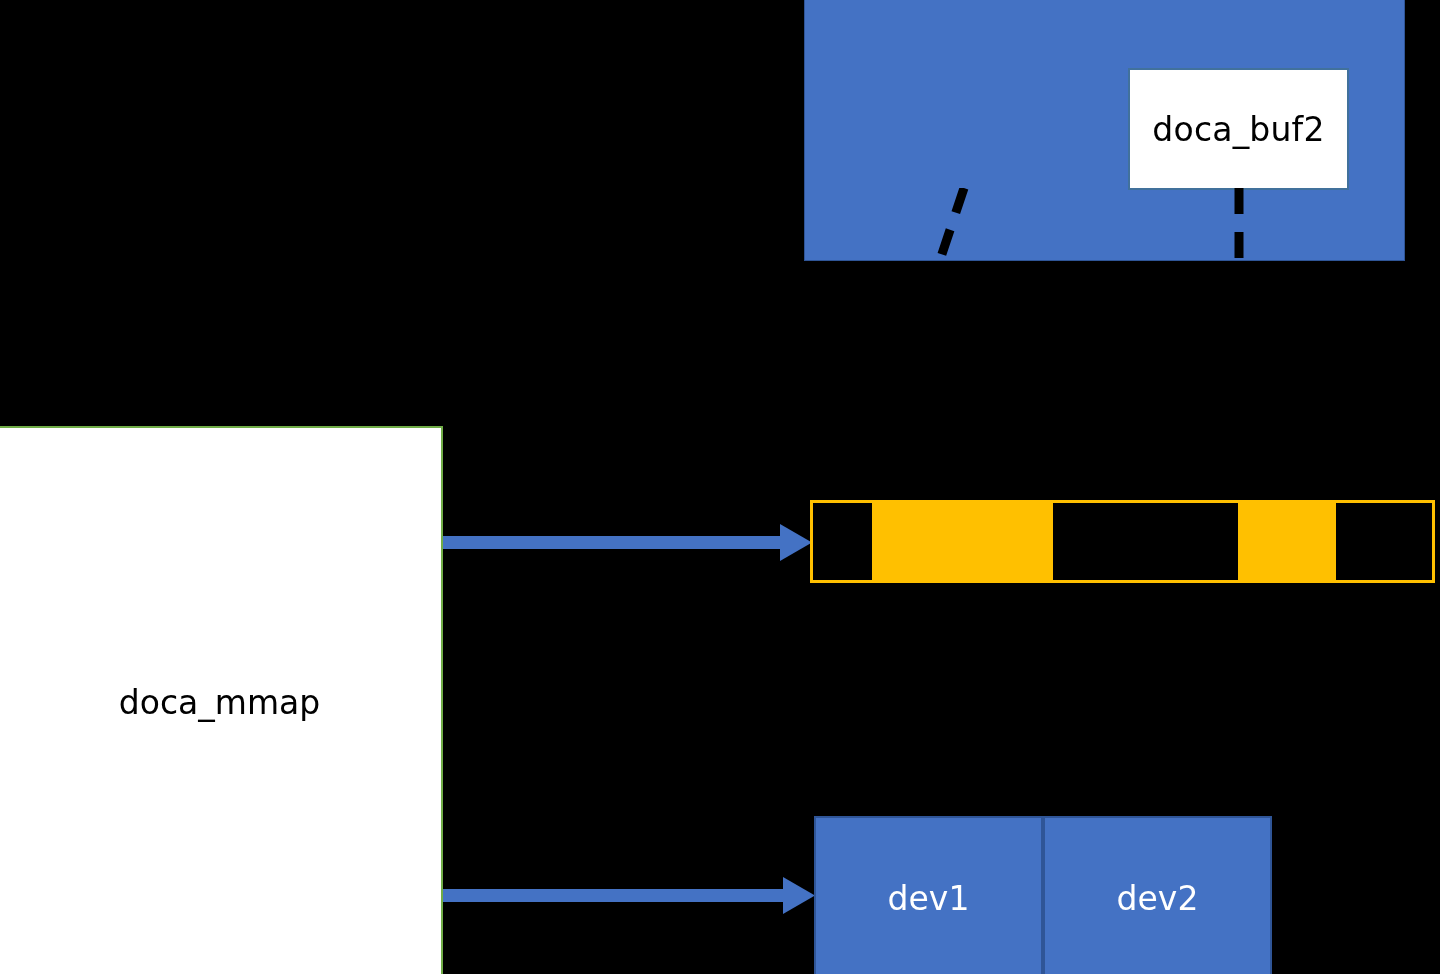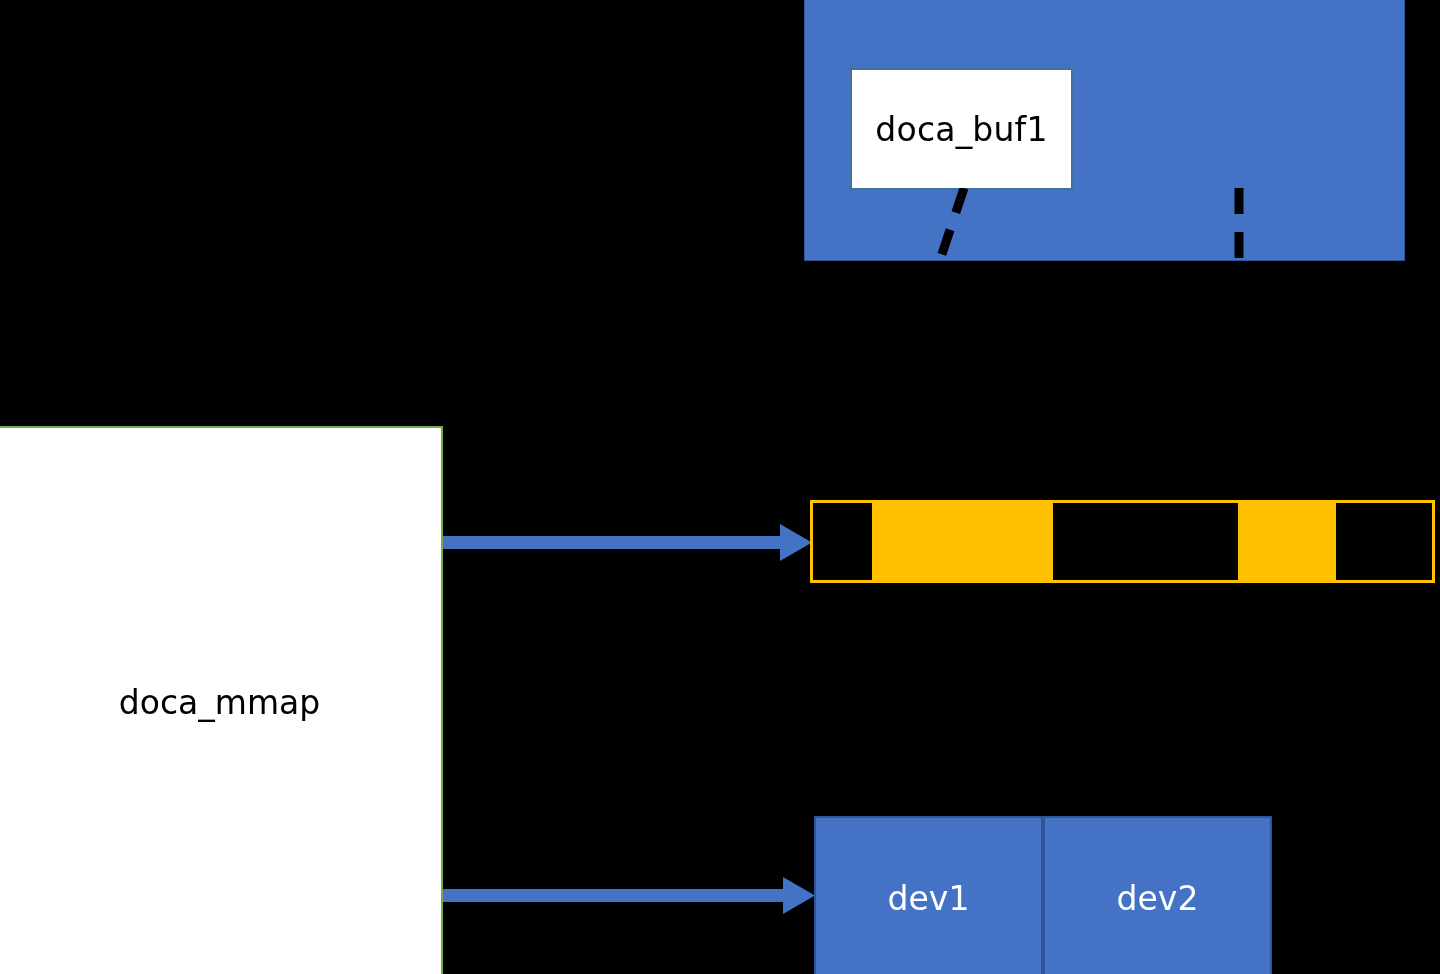--- a/index.html
+++ b/index.html
@@ -109,24 +109,24 @@
   
   .arrow-svg { position: absolute; overflow: visible; }
 </style>
 </head>
 <body>
 
 <div id="canvas">
 
   <div class="buf-container"></div>
 
-  <div class="buf-box" id="buf1">
-    <span>doca_buf1</span>
+
+  <div class="buf-box" id="buf2">
+    <span>doca_buf2</span>
   </div>
-
 
   <svg class="dash-line" style="left:900px; top:188px; width:100px; height:80px;" width="100" height="80" viewBox="0 0 100 80">
     <line x1="64" y1="0" x2="38" y2="78" stroke="#000000" stroke-width="9" stroke-dasharray="26 18"></line>
   </svg>
 
   <svg class="dash-line" style="left:1225px; top:188px; width:30px; height:76px;" width="30" height="76" viewBox="0 0 30 76">
     <line x1="14" y1="0" x2="14" y2="75" stroke="#000000" stroke-width="9" stroke-dasharray="26 18"></line>
   </svg>
 
   <div class="mmap-box">

